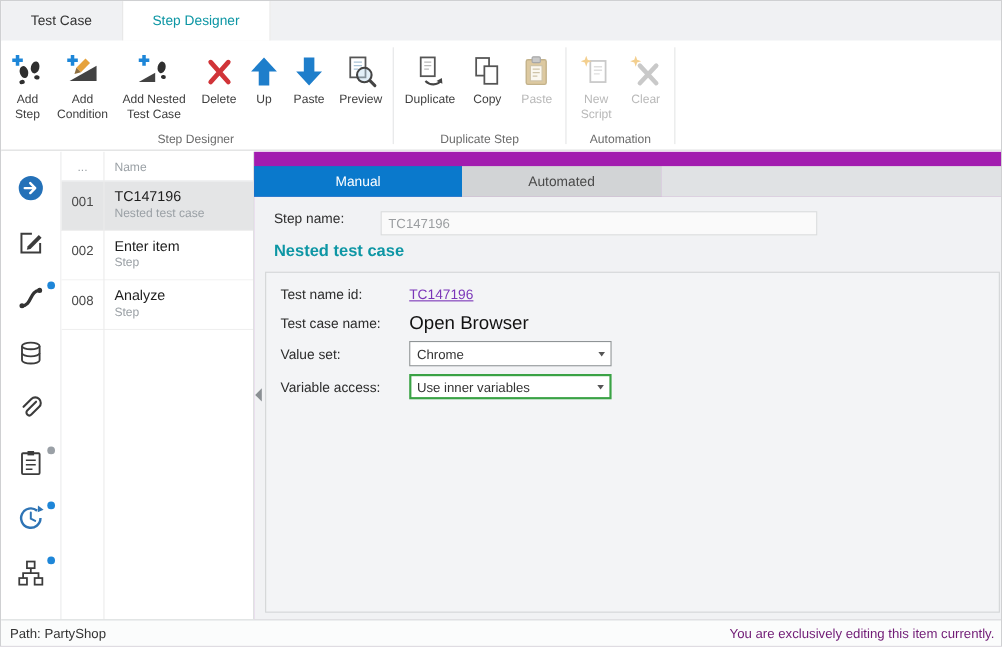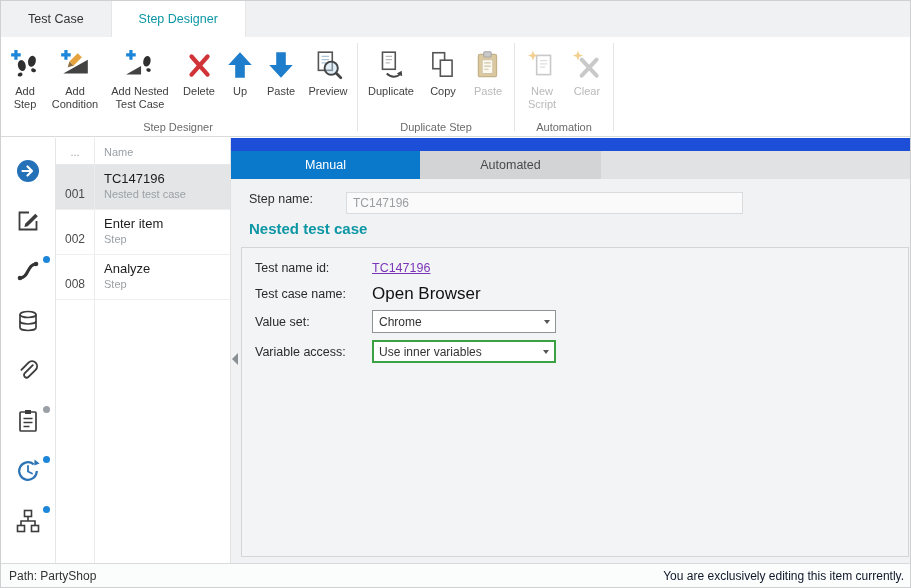--- a/index.html
+++ b/index.html
@@ -33,27 +33,27 @@
 
   .steplist { position:absolute; top:137px; bottom:24px; left:55px; width:175px; background:#fff;
               border-right:1px solid #dfe1e2; }
   .sl-divider { position:absolute; top:0; bottom:0; left:38px; width:1px; background:#ececec; }
   .sl-header { height:27px; display:flex; border-bottom:1px solid #e7e8e9; color:#9ba1a6; font-size:11px; }
   .sl-header .sl-num { padding-top:8px; }
   .sl-header .sl-name { padding:8px 0 0 10px; }
   .sl-num { width:38px; text-align:center; flex:none; }
   .sl-row { height:45px; display:flex; border-bottom:1px solid #efefef; cursor:pointer; background:#fff; }
   .sl-row.selected { background:#e4e5e6; }
-  .sl-row .sl-num { padding-top:22px; color:#4a4a4a; font-size:12px; }
+  .sl-row .sl-num { padding-top:11px; color:#4a4a4a; font-size:12px; }
   .sl-rowtext { padding:5px 0 0 10px; overflow:hidden; }
   .sl-rowname { font-size:13px; color:#1d1d1d; line-height:17px; white-space:nowrap; }
   .sl-rowtype { font-size:11px; color:#9ba1a6; line-height:15px; }
 
   
-  .main { position:absolute; top:137px; bottom:24px; left:230px; right:0; background:#1d4ed8; }
+  .main { position:absolute; top:137px; bottom:24px; left:230px; right:0; background:#a21caf; }
   .mtabs { position:absolute; top:13px; left:0; right:0; height:28px; display:flex; }
   .mtab { width:189px; height:28px; line-height:28px; text-align:center; font-size:12.5px;
           background:#d2d4d6; color:#4a4a4a; cursor:pointer; }
   .mtab.active { background:#0a79cc; color:#fff; }
   .mtab + .mtab { width:181px; }
   .mtab-fill { flex:1; background:#e0e2e4; }
   .mbody { position:absolute; top:41px; left:0; right:0; bottom:0; background:#f1f2f4; }
 
   .stepname-row { position:absolute; top:13px; left:18px; right:20px; height:26px; display:flex; }
   .stepname-label { width:97px; font-size:12.5px; color:#2e2e2e; flex:none; }
@@ -76,21 +76,21 @@
            border-top:4.5px solid #555; flex:none; margin-left:4px; }
 
   .collapse-handle { position:absolute; left:231px; top:352px; width:0; height:0;
                      border-top:6px solid transparent; border-bottom:6px solid transparent;
                      border-right:6px solid #8a8f93; cursor:pointer; }
 
   
   .statusbar { position:absolute; left:0; right:0; bottom:0; height:24px; background:#fbfcfc;
                border-top:1px solid #d8dadb; display:flex; align-items:center; font-size:12px; }
   .sb-path { margin-left:8px; color:#333; }
-  .sb-msg { margin-left:auto; margin-right:6px; color:#0f172a; }
+  .sb-msg { margin-left:auto; margin-right:6px; color:#701a75; }
 </style>
 </head>
 <body>
 
 <div id="app">
 
   <div class="tabbar">
     <div class="tab">Test Case</div>
     <div class="tab active">Step Designer</div>
   </div>

